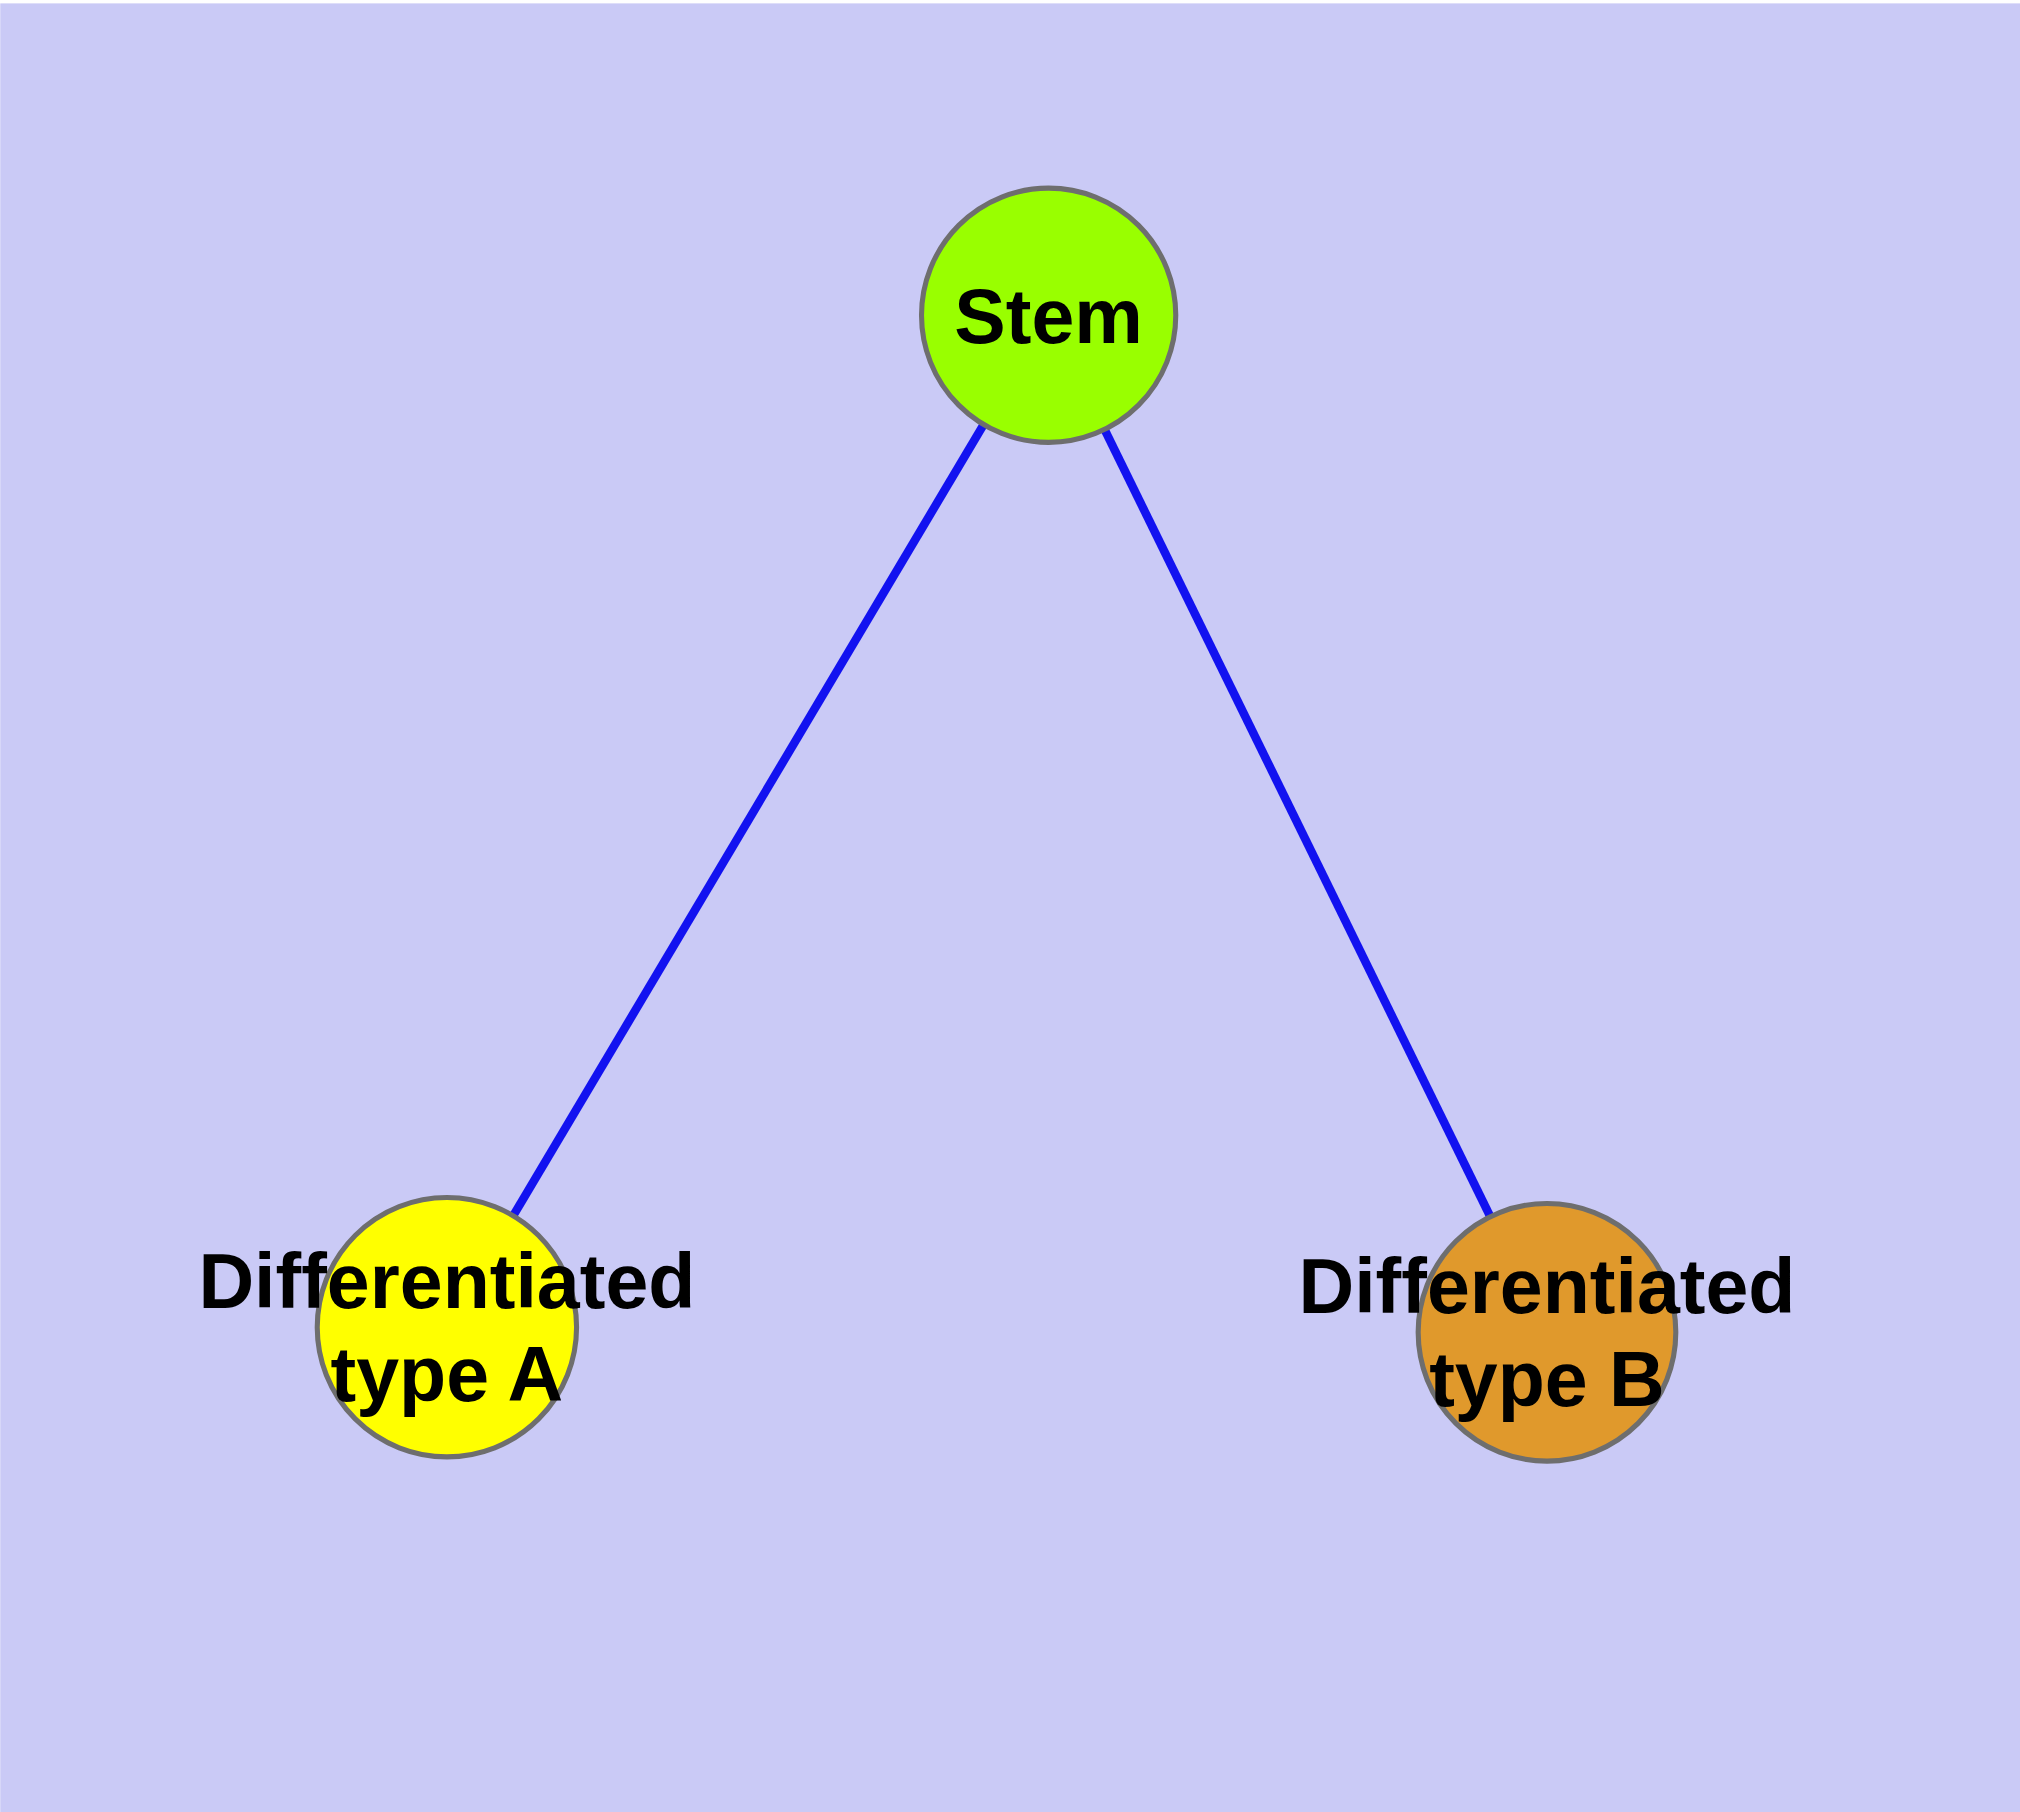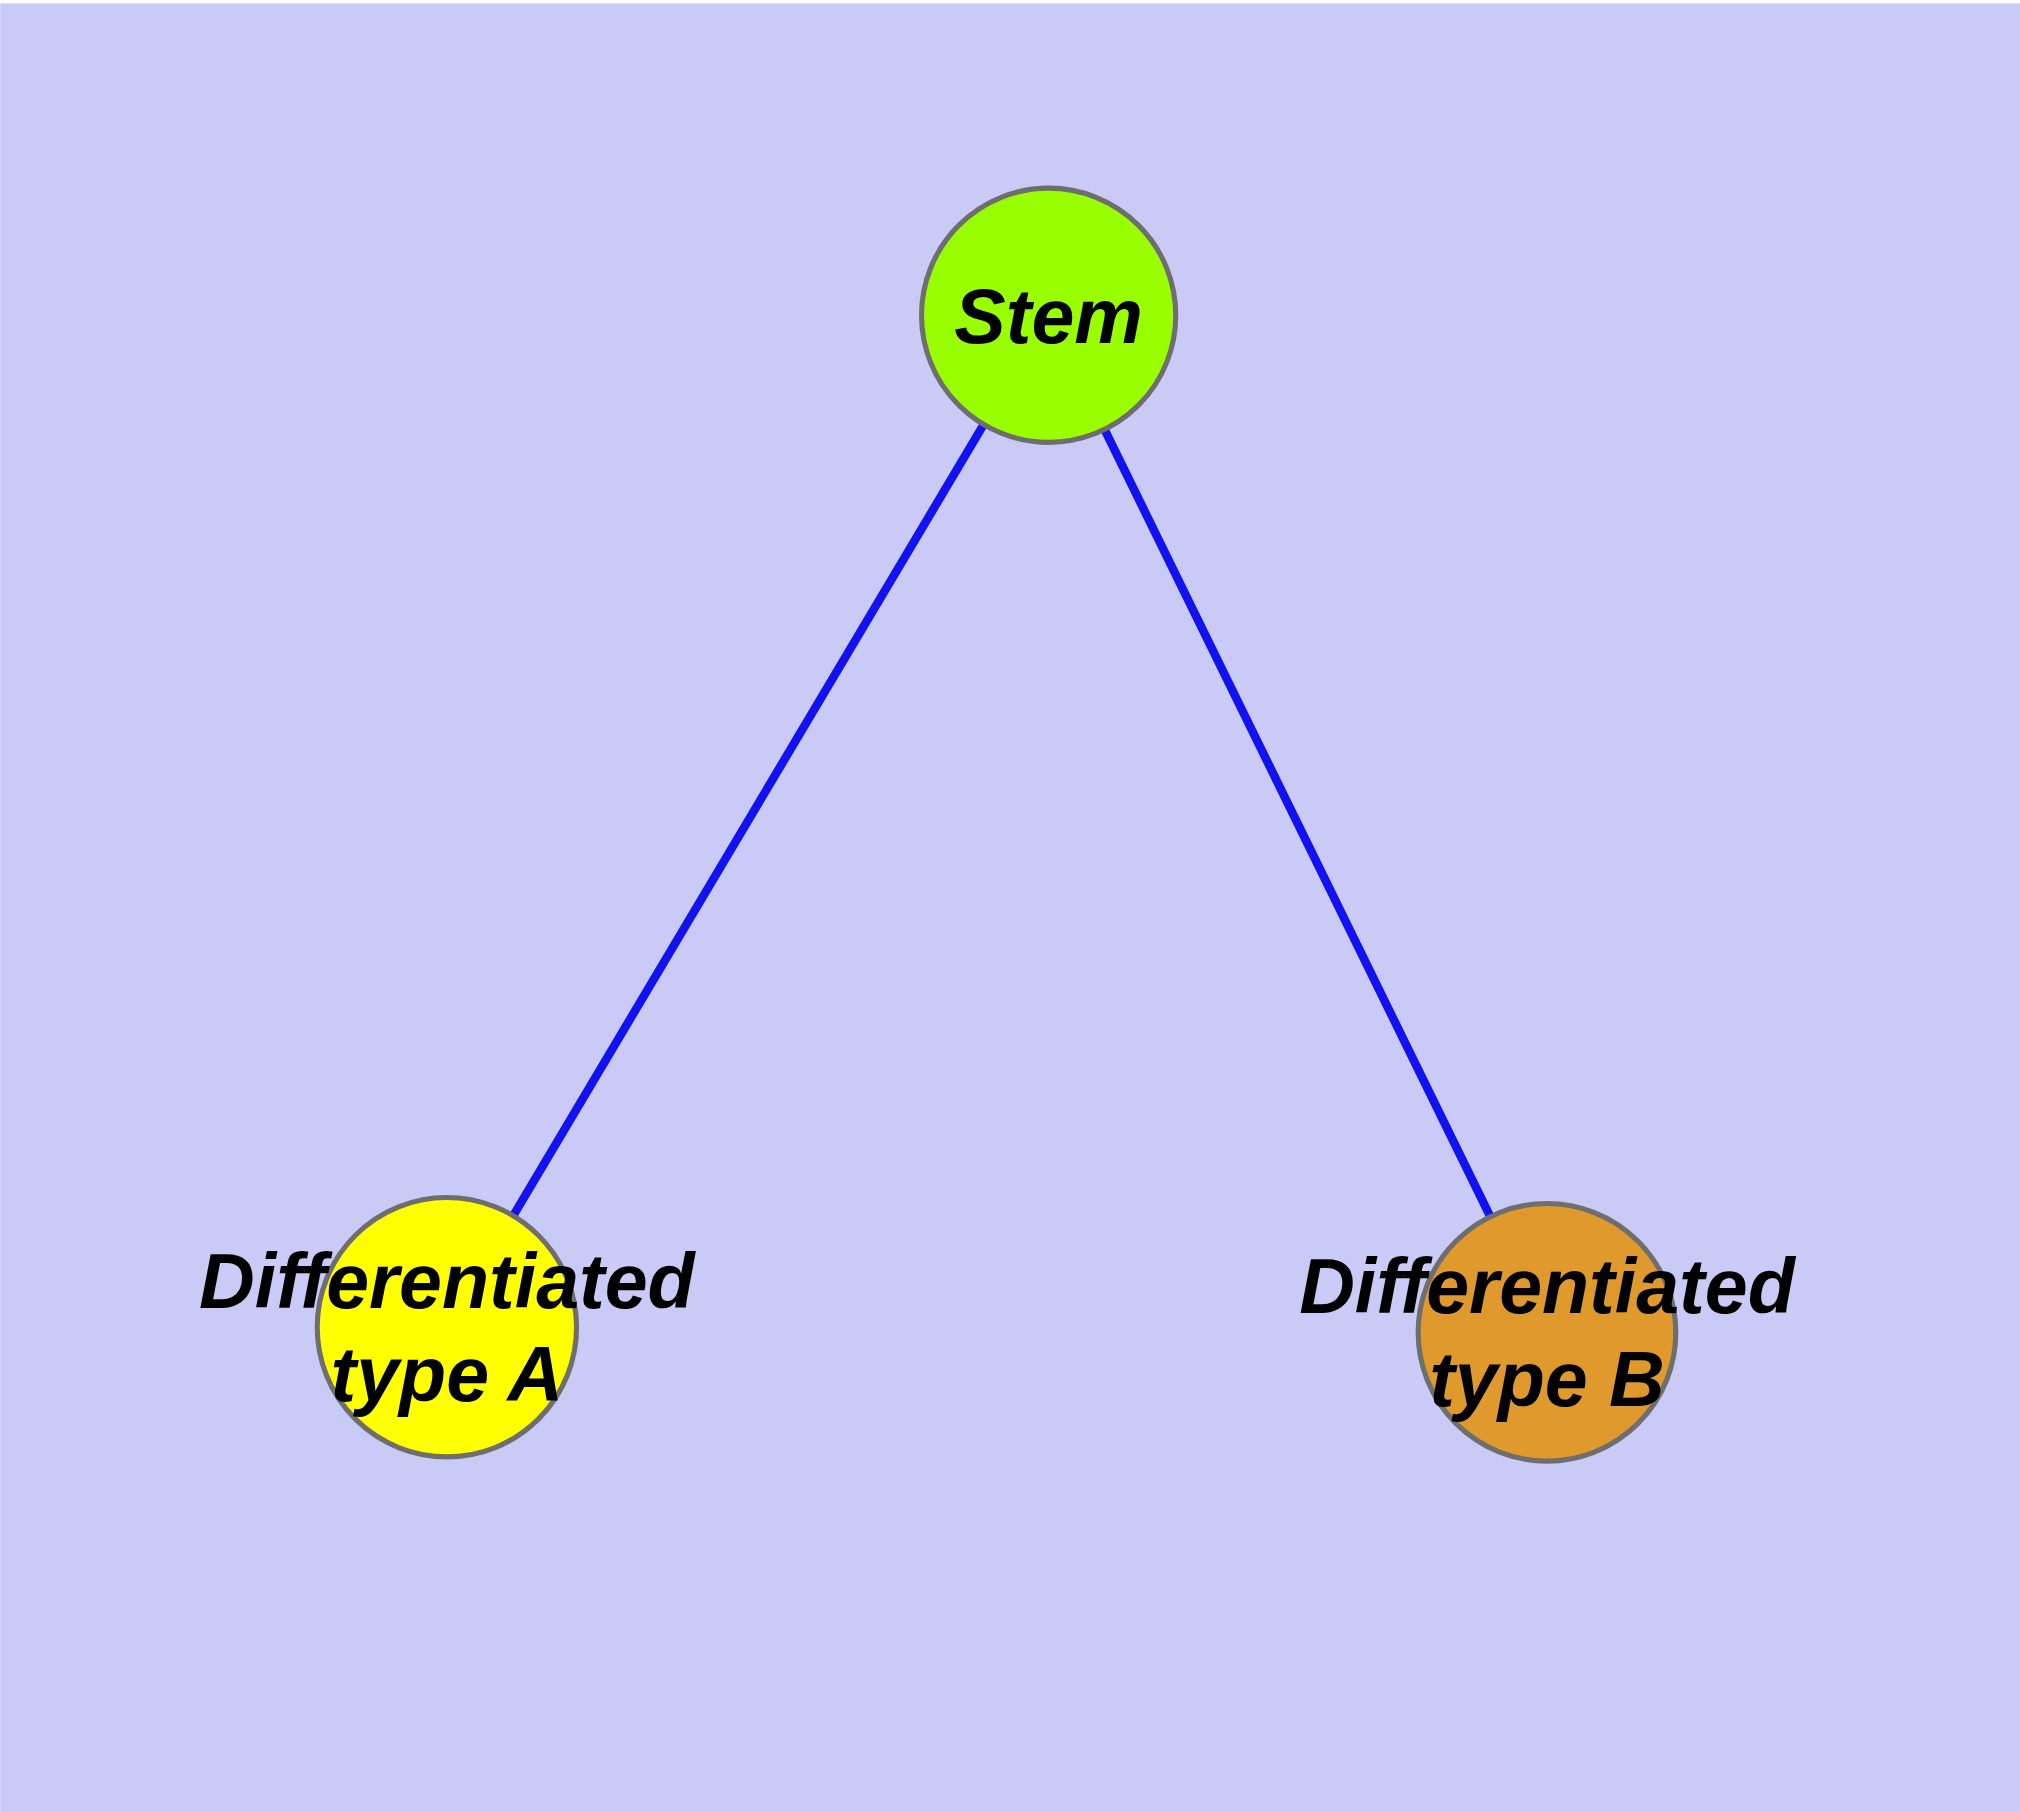--- a/index.html
+++ b/index.html
@@ -7,21 +7,20 @@
     padding: 0;
     background: #ffffff;
     font-family: "Liberation Sans", sans-serif;
   }
   .stage {
     position: relative;
     width: 2021px;
     height: 1812px;
     background: #ffffff;
     overflow: hidden;
-    font-style: italic;
   }
   .stage svg {
     position: absolute;
     left: 0;
     top: 0;
     display: block;
   }
   .graph-node-label {
     font-family: "Liberation Sans", sans-serif;
     font-weight: bold;

